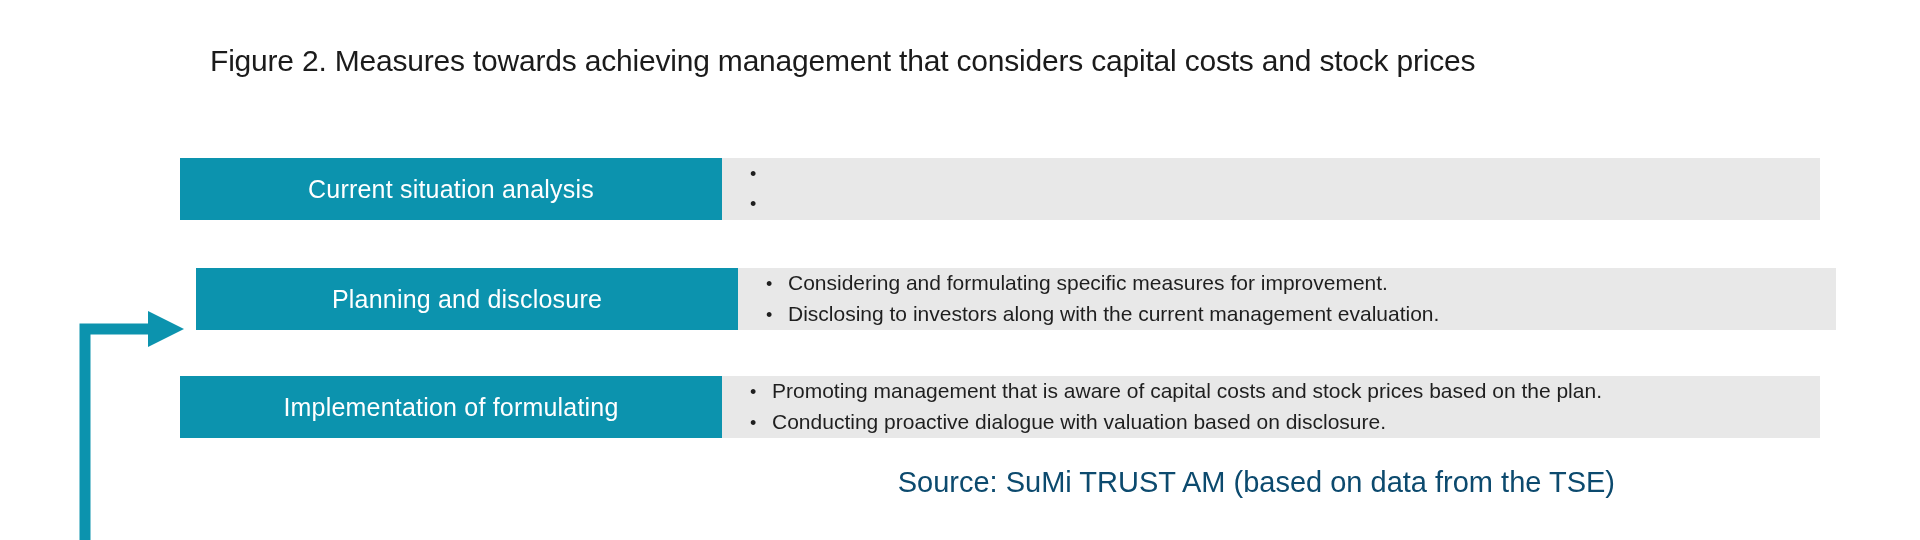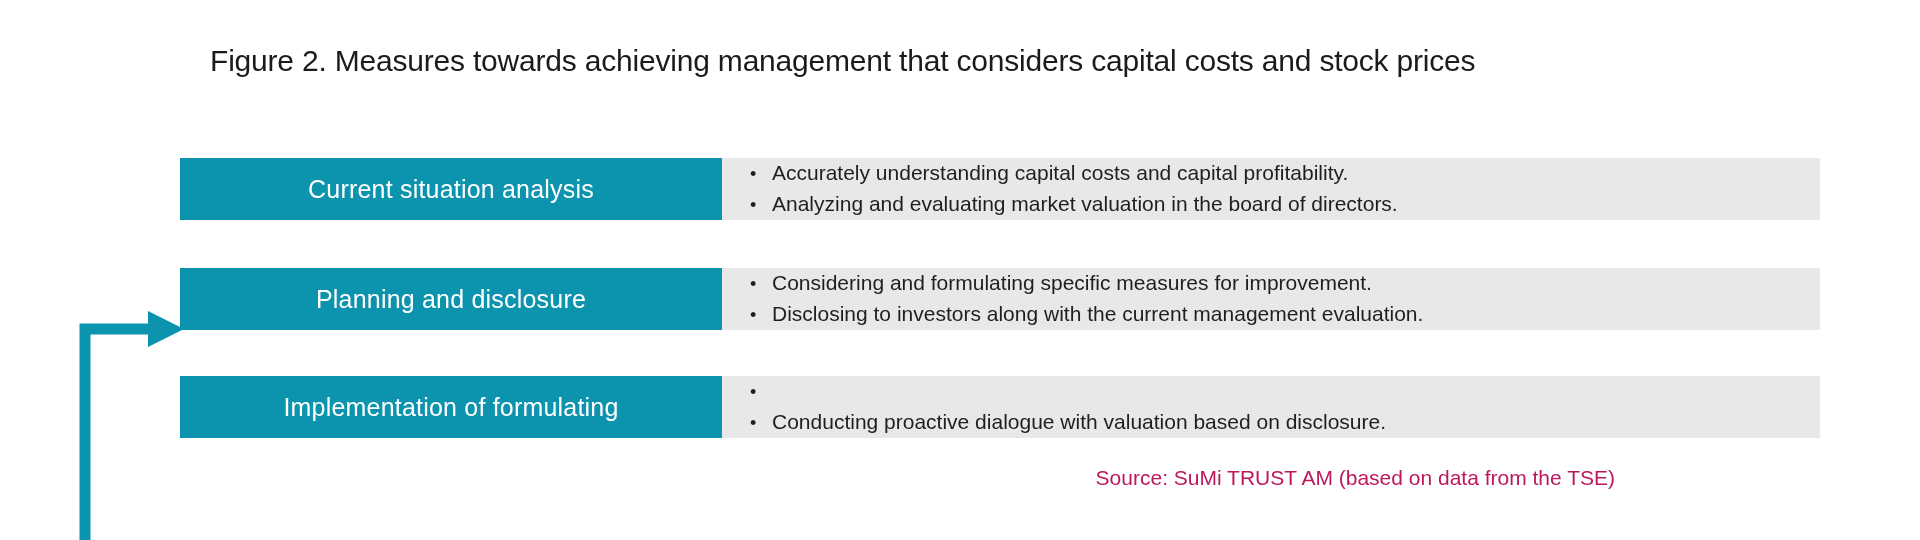--- a/index.html
+++ b/index.html
@@ -44,21 +44,21 @@
 
   .row {
     position: absolute;
     left: 180px;
     width: 1640px;
     height: 62px;
     display: flex;
     align-items: stretch;
   }
   .row-1 { top: 18px; }
-  .row-2 { top: 128px; }
+  .row-2 { top: 128px; margin-left: 16px; }
   .row-3 { top: 236px; }
 
   .stage-box {
     width: 542px;
     background: #0c93ae;
     display: flex;
     align-items: center;
     justify-content: center;
     box-sizing: border-box;
   }
@@ -107,46 +107,44 @@
     width: 260px;
     height: 300px;
     pointer-events: none;
   }
 
   
   .source-note {
     position: absolute;
     right: 305px;
     top: 466px;
-    font-size: 21px;
-    color: #be185d;
+    font-size: 29px;
+    color: #0c4a6e;
     white-space: nowrap;
   }
 </style>
 </head>
 <body>
 
 <div class="page">
 
   <div class="figure-title">Figure 2. Measures towards achieving management that considers capital costs and stock prices</div>
 
   <div class="diagram">
 
     <div class="row row-1">
       <div class="stage-box">
         <span class="stage-label">Current situation analysis</span>
       </div>
       <div class="detail-box">
         <div class="bullet-line">
           <span class="bullet-dot">•</span>
-          <span class="bullet-text">Accurately understanding capital costs and capital profitability.</span>
         </div>
         <div class="bullet-line">
           <span class="bullet-dot">•</span>
-          <span class="bullet-text">Analyzing and evaluating market valuation in the board of directors.</span>
         </div>
       </div>
     </div>
 
     <div class="row row-2">
       <div class="stage-box">
         <span class="stage-label">Planning and disclosure</span>
       </div>
       <div class="detail-box">
         <div class="bullet-line">
@@ -160,20 +158,21 @@
       </div>
     </div>
 
     <div class="row row-3">
       <div class="stage-box">
         <span class="stage-label">Implementation of formulating</span>
       </div>
       <div class="detail-box">
         <div class="bullet-line">
           <span class="bullet-dot">•</span>
+          <span class="bullet-text">Promoting management that is aware of capital costs and stock prices based on the plan.</span>
         </div>
         <div class="bullet-line">
           <span class="bullet-dot">•</span>
           <span class="bullet-text">Conducting proactive dialogue with valuation based on disclosure.</span>
         </div>
       </div>
     </div>
 
     <svg class="loop" viewBox="0 0 260 300" width="260" height="300">
       <path d="M 180 268 L 85 268 L 85 49 L 152 49" fill="none" stroke="#0c93ae" stroke-width="11" stroke-linecap="butt" stroke-linejoin="miter"></path>

